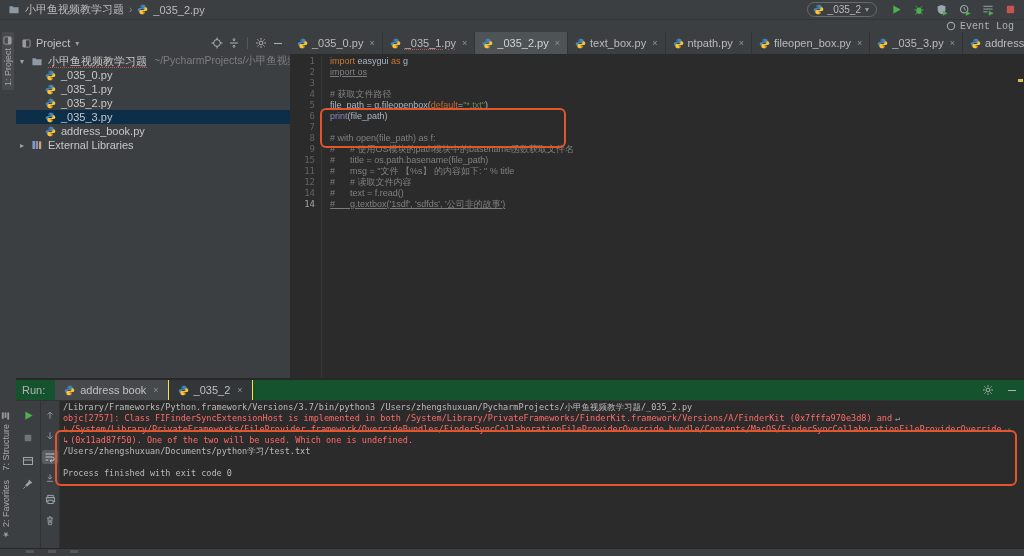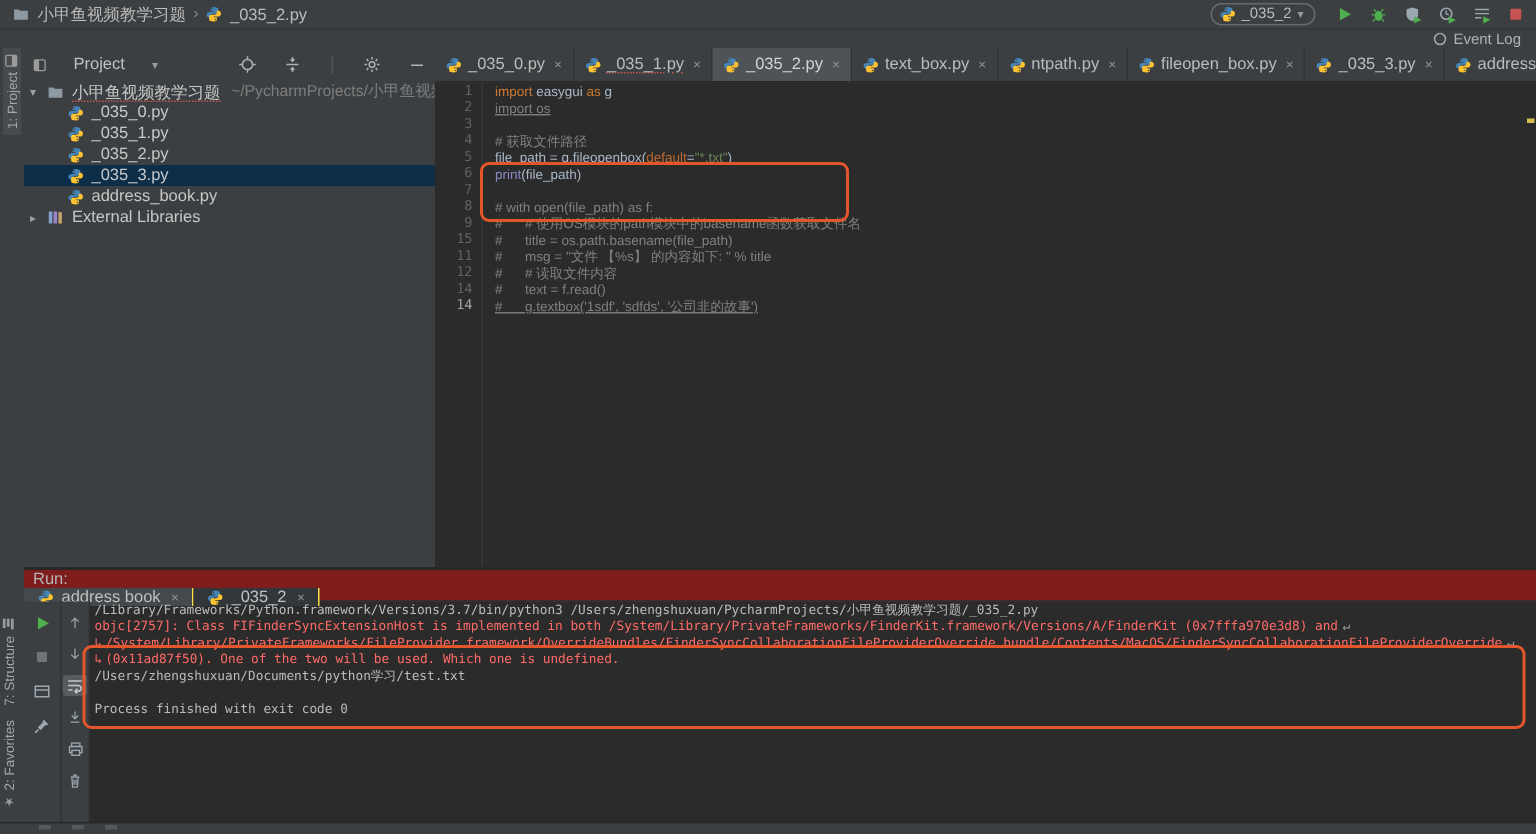--- a/index.html
+++ b/index.html
@@ -9,32 +9,32 @@
   
   #titlebar{position:absolute;left:0;top:0;width:1024px;height:32px;background:#3c3f41;border-bottom:1px solid #2a2a2a;}
   #titlebar .row1{height:19px;display:flex;align-items:center;padding:0 8px;border-bottom:1px solid #333639;}
   .breadcrumb{display:flex;align-items:center;gap:5px;font-size:11px;color:#bbbbbb;}
   .crumb-sep{color:#8a8a8a;font-size:10px;}
   #titlebar .spacer{flex:1;}
   .runconfig{display:flex;align-items:center;gap:4px;border:1px solid #666a6c;border-radius:8px;
              padding:1px 7px 1px 5px;font-size:10px;color:#bbbbbb;margin-right:14px;}
   .runconfig .caret{font-size:8px;color:#9a9a9a;}
   .tb-icons{display:flex;align-items:center;gap:11px;}
-  #titlebar .row2{height:12px;display:flex;align-items:center;justify-content:flex-end;padding-right:10px;gap:4px;}
+  #titlebar .row2{height:12px;display:flex;align-items:center;justify-content:flex-end;padding-right:10px;gap:4px;font-family:Liberation Mono, monospace;}
   #titlebar .row2 .evt{font-size:10px;color:#b0b0b0;}
   
   #strip{position:absolute;left:0;top:32px;width:16px;bottom:7px;background:#3c3f41;border-right:1px solid #323232;}
   .vbtn{writing-mode:vertical-rl;transform:rotate(180deg);display:flex;align-items:center;gap:3px;
         font-size:9px;color:#a7a7a7;padding:4px 1px;margin:0 auto;}
   .vbtn.pressed{background:#484b4d;}
   #vbtn-structure{position:absolute;top:376px;left:0;}
   #vbtn-favorites{position:absolute;top:444px;left:0;}
   
   #project{position:absolute;left:16px;top:32px;width:274px;height:346px;background:#3c3f41;border-right:1px solid #323232;overflow:hidden;}
-  #project .phead{height:22px;display:flex;align-items:center;padding:0 6px;gap:18px;font-size:11px;justify-content:flex-end;}
+  #project .phead{height:22px;display:flex;align-items:center;padding:0 6px;gap:5px;font-size:11px;justify-content:flex-end;}
   #project .phead .ptitle{color:#c0c0c0;}
   #project .phead .caret{font-size:8px;color:#9a9a9a;}
   #project .phead .hspace{flex:1;}
   #project .phead .hicon{display:flex;align-items:center;}
   .vsep{width:1px;height:12px;background:#55585a;margin:0 2px;}
   .tree{font-size:11px;}
   .tree-row{display:flex;align-items:center;height:14px;padding-left:4px;white-space:nowrap;overflow:hidden;}
   .tree-row.selected{background:#0d2e49;}
   .tree-row .tarrow{width:11px;font-size:8px;color:#a0a0a0;flex:0 0 auto;}
   .tree-row .tspace{flex:0 0 auto;}
@@ -61,21 +61,21 @@
   .tk-b{color:#8888c6;}
   .tk-a{color:#bc6a32;text-align:center;}
   .tk-u{color:#808080;text-decoration:underline;text-decoration-color:#7a7a7a;}
   .tk-cu{color:#808080;text-decoration:underline;text-decoration-color:#7a7a7a;}
   #stripe-right{position:absolute;right:0;top:22px;width:7px;bottom:0;}
   .stripe-mark{position:absolute;right:1px;width:5px;height:3px;background:#d9bf4e;}
   .ann{position:absolute;border:2px solid #e3552b;border-radius:6px;pointer-events:none;}
   #ann-code{left:30px;top:54px;width:242px;height:36px;}
   
   #runpanel{position:absolute;left:16px;top:378px;right:0;height:171px;background:#2b2b2b;border-top:2px solid #282828;box-sizing:border-box;}
-  #runhead{height:20px;background:#7f1d1d;border-bottom:1px solid #323232;display:flex;align-items:stretch;flex-direction:column;}
+  #runhead{height:20px;background:#14532d;border-bottom:1px solid #323232;display:flex;align-items:stretch;}
   #runhead .runlabel{font-size:11px;color:#b5b5b5;display:flex;align-items:center;padding:0 10px 0 6px;}
   .rtab{display:flex;align-items:center;gap:5px;padding:0 9px;font-size:11px;color:#c0c0c0;background:#45494b;border-right:1px solid #fde047;}
   .rtab.active{background:#323638;}
   #runhead .hspace{flex:1;}
   #runhead .hicon{display:flex;align-items:center;padding:0 6px;}
   #runbody{position:absolute;left:0;top:21px;right:0;bottom:0;}
   .rtoolcol{position:absolute;top:0;bottom:0;background:#3c3f41;border-right:1px solid #323232;display:flex;flex-direction:column;align-items:center;gap:9px;padding-top:7px;box-sizing:border-box;}
   #rtool1{left:0;width:25px;}
   #rtool2{left:25px;width:19px;gap:7px;}
   .rtool-btn{display:flex;align-items:center;justify-content:center;width:16px;height:14px;}

